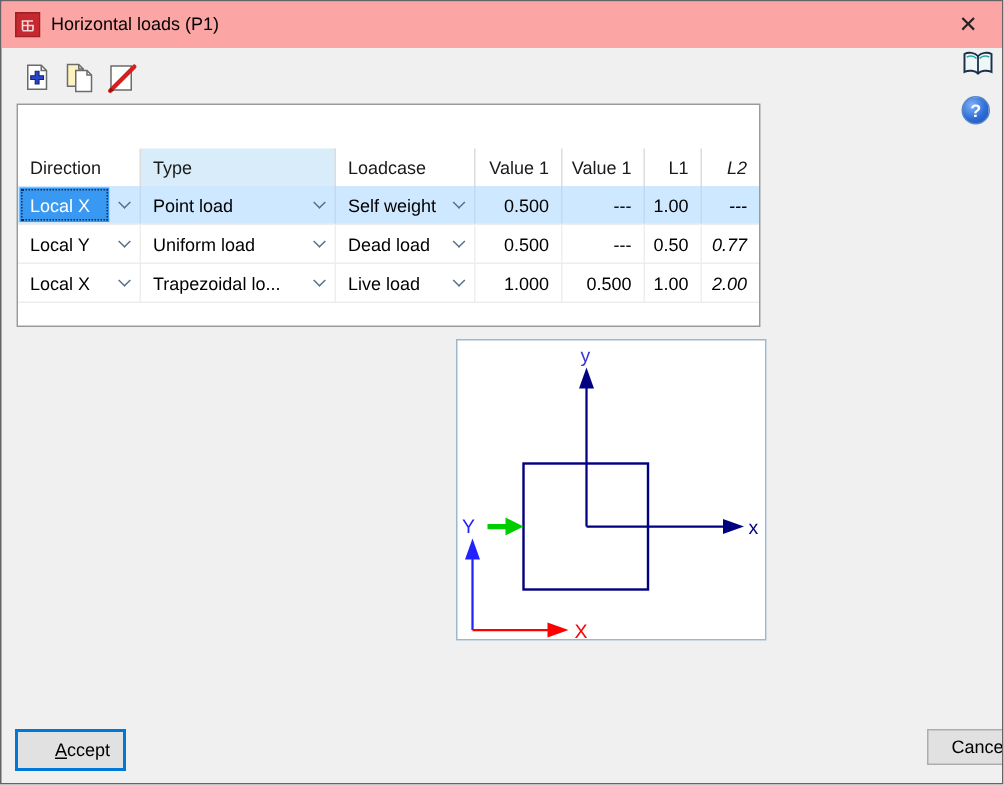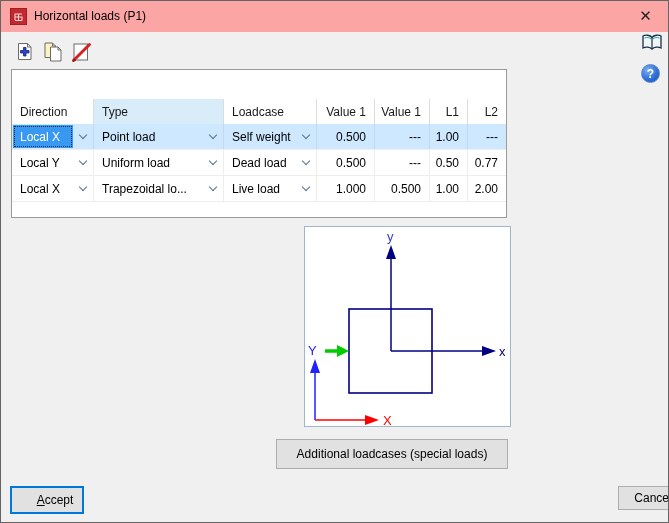--- a/index.html
+++ b/index.html
@@ -22,21 +22,21 @@
 
   
   .grid { position:absolute; left:10px; top:68px; width:496px; height:149px;
           background:#fff; border:1px solid #9a9a9a; overflow:hidden; }
   .grid-row { display:flex; width:494px; }
   .grid-header { height:25px;margin-top:29px; }
   .grid-body-row { height:26px; border-bottom:1px solid #ededed;justify-content:center; }
   .cell { flex:none; height:100%; display:flex; align-items:center; overflow:hidden;
           border-right:1px solid rgba(120,120,120,0.13); white-space:nowrap; }
   .cell:last-child { border-right:none; }
-  .c0{width:82px;} .c1{width:130px;} .c2{width:93px;} .c3{width:58px;} .c4{width:55px;} .c5{width:38px;} .c6{width:38px;}
+  .c0{width:82px;} .c1{width:130px;} .c2{width:93px;} .c3{width:58px;} .c4{width:55px;} .c5{width:38px;} .c6{width:38px;font-style:italic;}
   .hcell { padding-left:8px; color:#1a1a1a; border-right:1px solid #dcdcdc; }
   .hcell.num { justify-content:flex-end; padding-right:8px; padding-left:0; }
   .hcell.hl { background:#d9ecf9; }
   .row-selected { background:#cde8ff; }
   .txt { padding-left:8px; flex:1; }
   .num { justify-content:flex-end; padding-right:8px; }
   .chev-box { width:20px; height:100%; display:flex; align-items:center; justify-content:center; flex:none; }
   .chev { width:6px; height:6px; border-right:1.4px solid #55718e; border-bottom:1.4px solid #55718e;
           transform:rotate(45deg); margin-top:-3px; }
   .sel-cell-text { flex:1; align-self:stretch; display:flex; align-items:center; padding-left:7px;
@@ -209,17 +209,16 @@
   </div>
 
 
   <svg class="book-icon" viewBox="0 0 22 18">
     <path d="M11 4 C9 1.5 4.5 1 2 2.5 L2 14.5 C5 13 9 13.5 11 15.5 C13 13.5 17 13 20 14.5 L20 2.5 C17.5 1 13 1.5 11 4 Z" fill="#eef7f6" stroke="#1b2f4b" stroke-width="1.3"></path>
     <path d="M11 4 L11 15.5" stroke="#1b2f4b" stroke-width="1.2"></path>
     <path d="M3.5 4.5 C6 3.5 8.5 4 10 5.5 M12 5.5 C13.5 4 16 3.5 18.5 4.5" fill="none" stroke="#2aa79e" stroke-width="1"></path>
   </svg>
   <div class="help-icon">?</div>
 
-  <button class="btn btn-additional">Additional loadcases (special loads)</button>
   <button class="btn btn-accept"><u>A</u><span>ccept</span></button>
   <button class="btn btn-cancel">Cancel</button>
 
 </div>
 
 </body></html>

